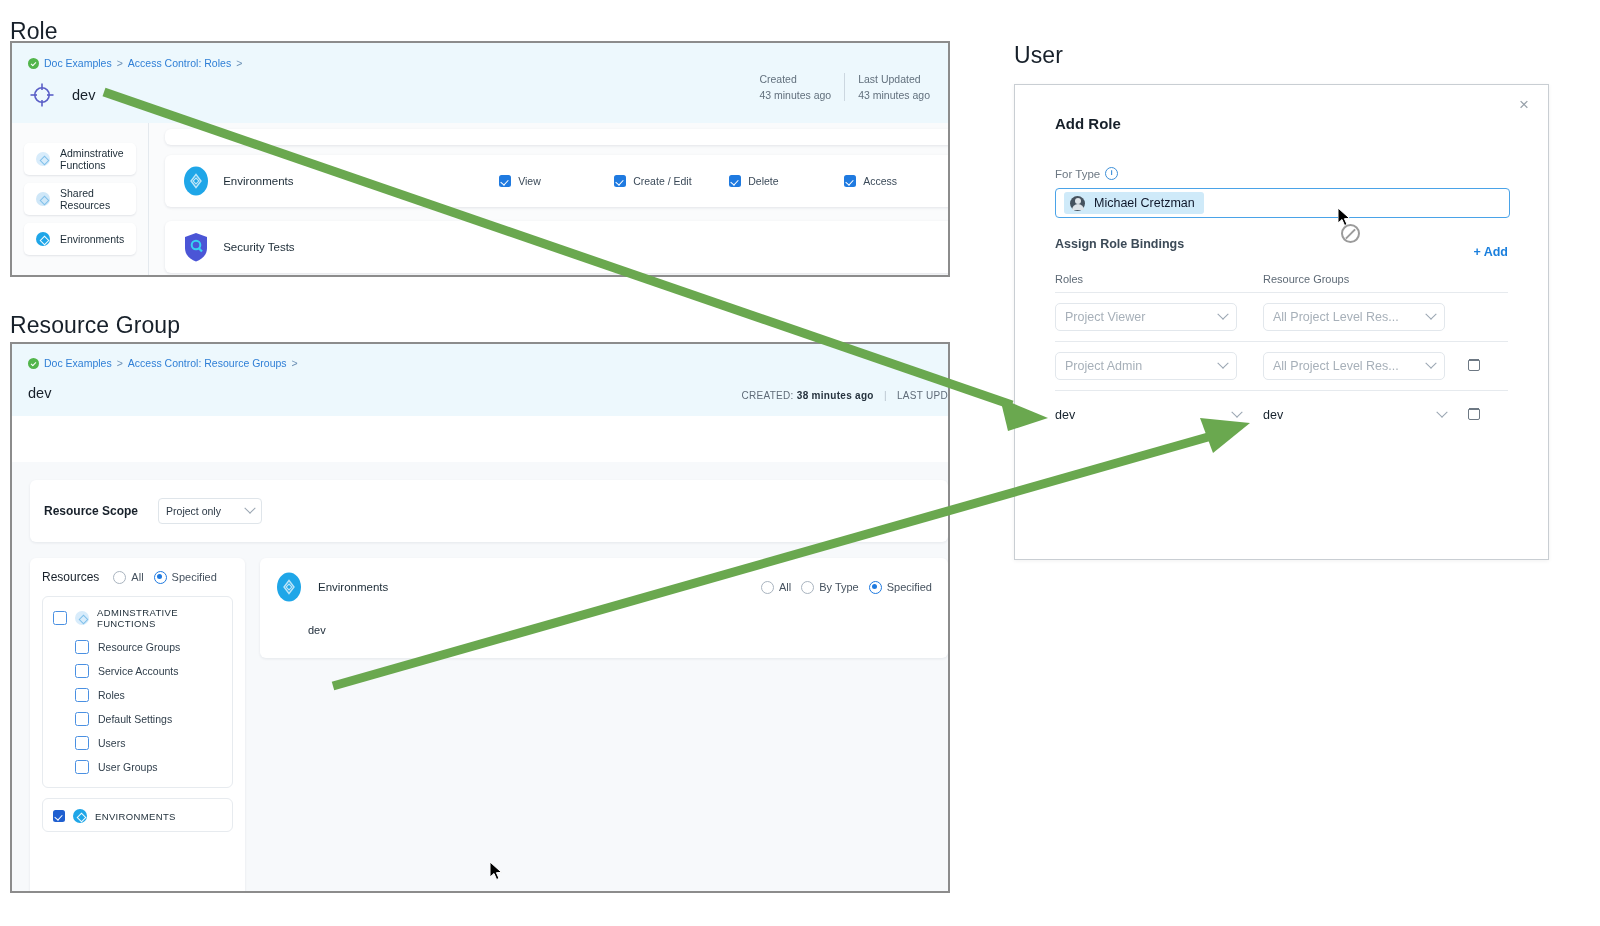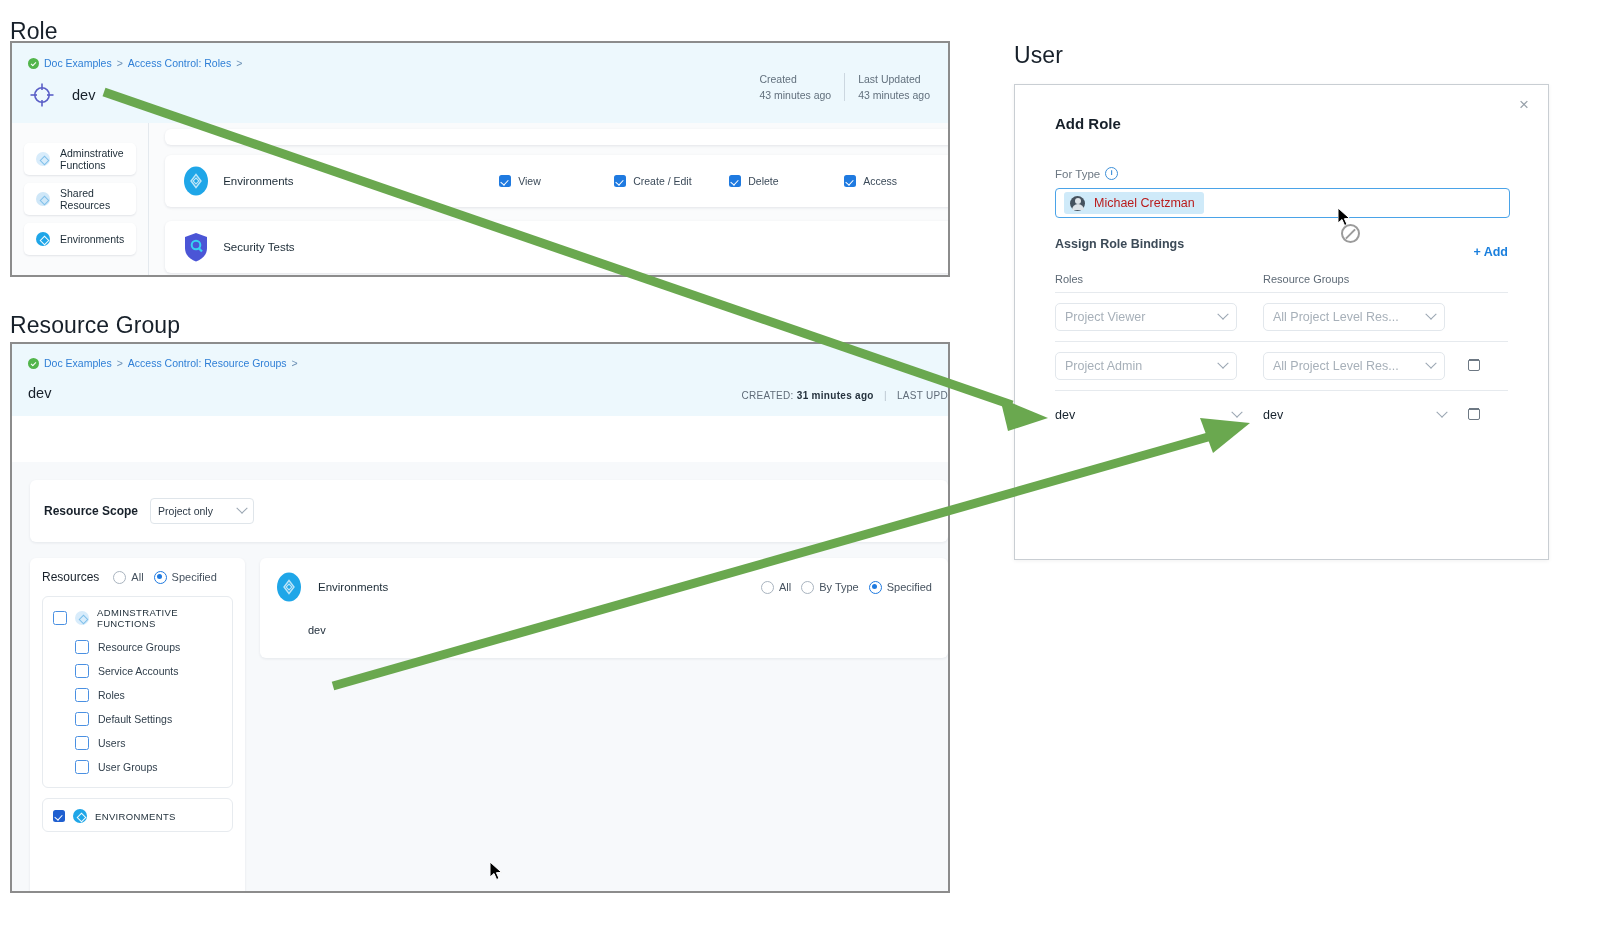--- a/index.html
+++ b/index.html
@@ -136,21 +136,21 @@
     font-size:12px;padding:8px 20px;
   }
   #rg-body{
     position:absolute;left:0;top:118px;right:0;bottom:0;background:#f7f9fb;
   }
   .scope-card{
     position:absolute;left:18px;top:18px;right:0px;height:62px;
     background:#fff;border-radius:6px;box-shadow:0 1px 3px rgba(16,30,54,.08);
     display:flex;align-items:center;padding:0 14px;
   }
-  .scope-label{font-size:12px;font-weight:700;color:#17202a;margin-right:12px;}
+  .scope-label{font-size:12px;font-weight:700;color:#17202a;margin-right:20px;}
   .mini-select{
     border:1px solid #dfe5ea;border-radius:4px;background:#fff;
     height:24px;min-width:88px;display:flex;align-items:center;
     justify-content:space-between;padding:0 7px;font-size:10.5px;color:#2b3845;
   }
   .chev{
     width:7px;height:7px;border-right:1.3px solid #9aa6b2;border-bottom:1.3px solid #9aa6b2;
     transform:rotate(45deg) translate(-2px,-2px);flex:none;
   }
   #res-box{
@@ -199,21 +199,21 @@
     width:11px;height:11px;border-radius:50%;border:1.1px solid #3d8fd8;color:#3d8fd8;
     font-size:8px;line-height:10px;text-align:center;font-weight:700;display:inline-block;
   }
   #user-field{
     position:absolute;left:40px;top:103px;width:455px;height:30px;
     border:1px solid #4aa3e8;border-radius:4px;background:#fff;
     display:flex;align-items:center;box-sizing:border-box;padding:0 8px;
   }
   .user-chip{
     background:#cfeaf9;border-radius:3px;height:22px;display:flex;align-items:center;
-    gap:9px;padding:0 9px 0 6px;font-size:12.5px;color:#b91c1c;
+    gap:9px;padding:0 9px 0 6px;font-size:12.5px;color:#0f172a;
   }
   .avatar{width:15px;height:15px;border-radius:50%;background:#46525e;position:relative;flex:none;}
   .avatar:before{content:"";position:absolute;left:4.5px;top:2.5px;width:6px;height:6px;border-radius:50%;background:#dfe4e9;}
   .avatar:after{content:"";position:absolute;left:1.5px;bottom:0.5px;width:12px;height:6px;border-radius:6px 6px 0 0;background:#dfe4e9;}
   #bindings-lbl{position:absolute;left:40px;top:152px;font-size:12.5px;font-weight:700;color:#3c4a57;}
   #add-btn{position:absolute;right:40px;top:152px;font-size:12.5px;color:#1a7fdd;font-weight:700;margin-top:8px;}
   .hdr-row{position:absolute;left:40px;top:188px;right:40px;display:flex;font-size:11px;color:#5e6a76;}
   .col-roles{width:208px;}
   .col-rg{width:205px;}
   .tbl{position:absolute;left:40px;top:207px;right:40px;}
@@ -349,21 +349,21 @@
     <div class="crumbs">
       <span class="crumb-dot"></span>
       <span class="crumb-link">Doc Examples</span>
       <span class="crumb-sep">&gt;</span>
       <span class="crumb-link">Access Control: Resource Groups</span>
       <span class="crumb-sep">&gt;</span>
     </div>
     <div id="rg-title">dev</div>
     <div id="rg-meta">
       <span>CREATED:</span>
-      <b>31 minutes ago</b>
+      <b>38 minutes ago</b>
       <span class="sep">|</span>
       <span>LAST UPD</span>
     </div>
   </div>
 
 
   <div id="rg-body">
     <div class="scope-card">
       <span class="scope-label">Resource Scope</span>
       <span class="mini-select">

